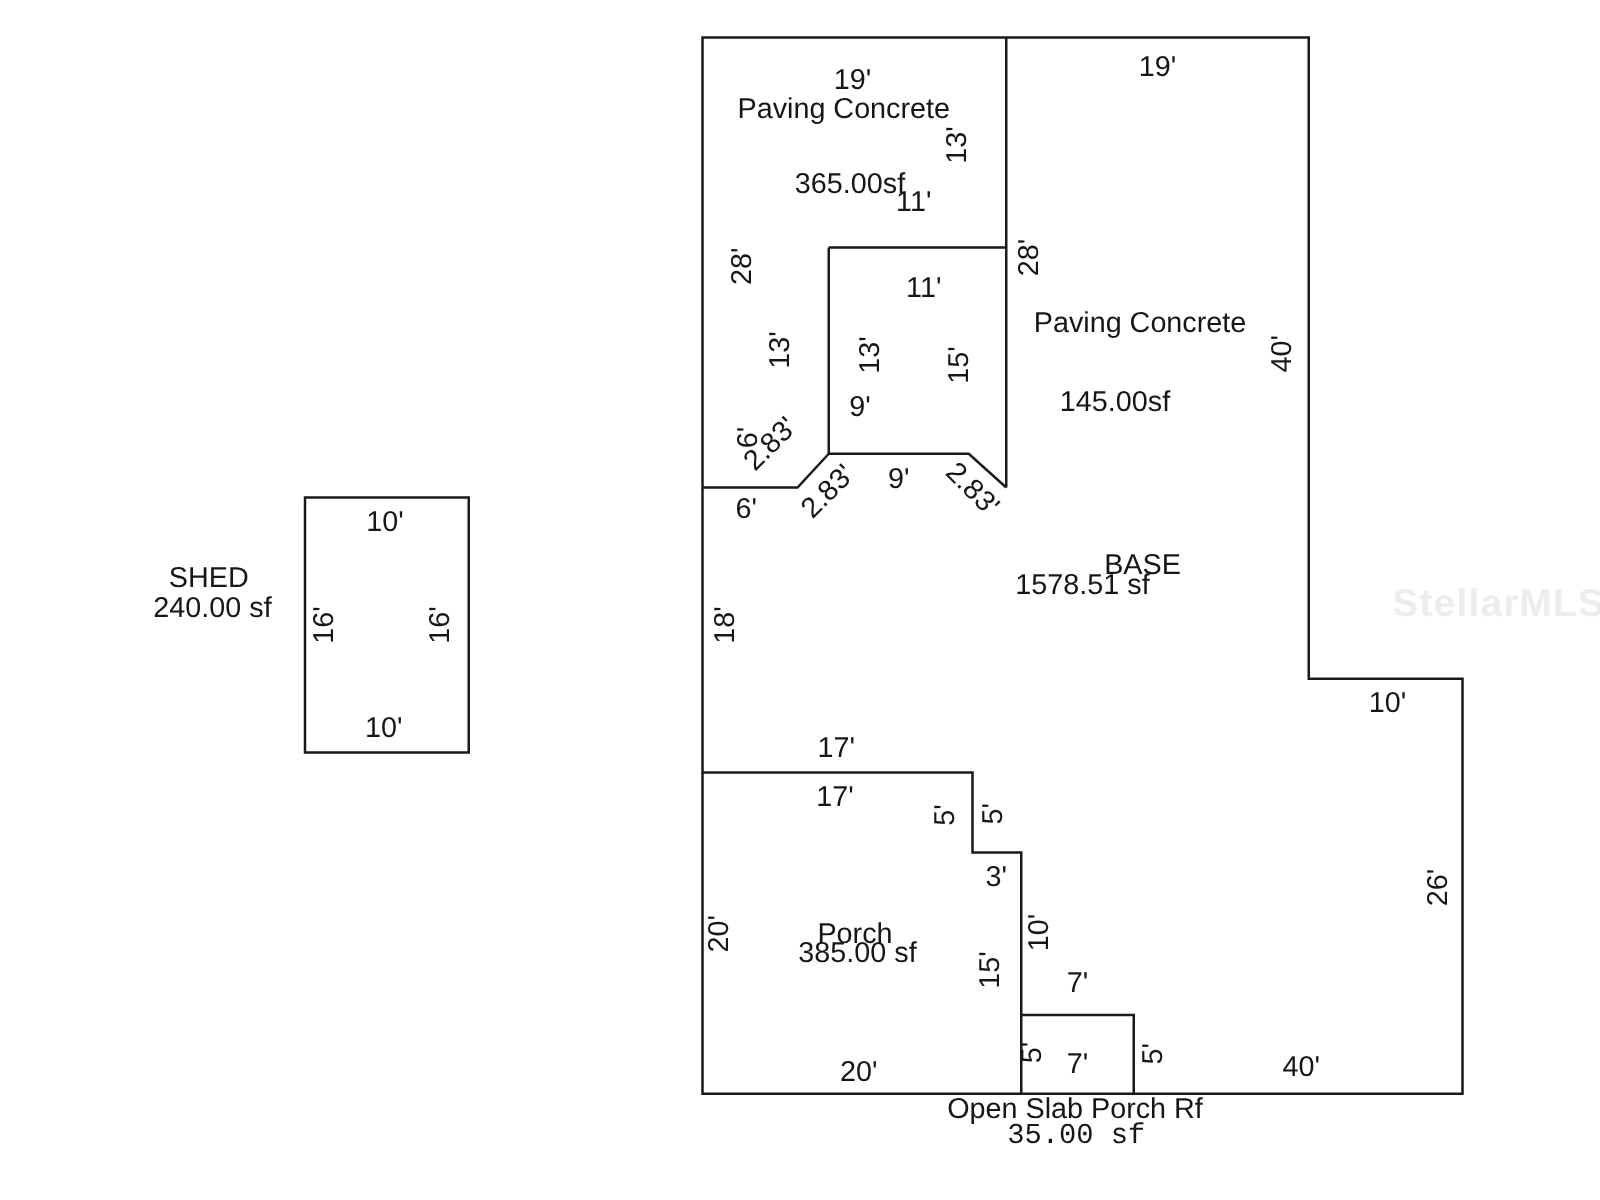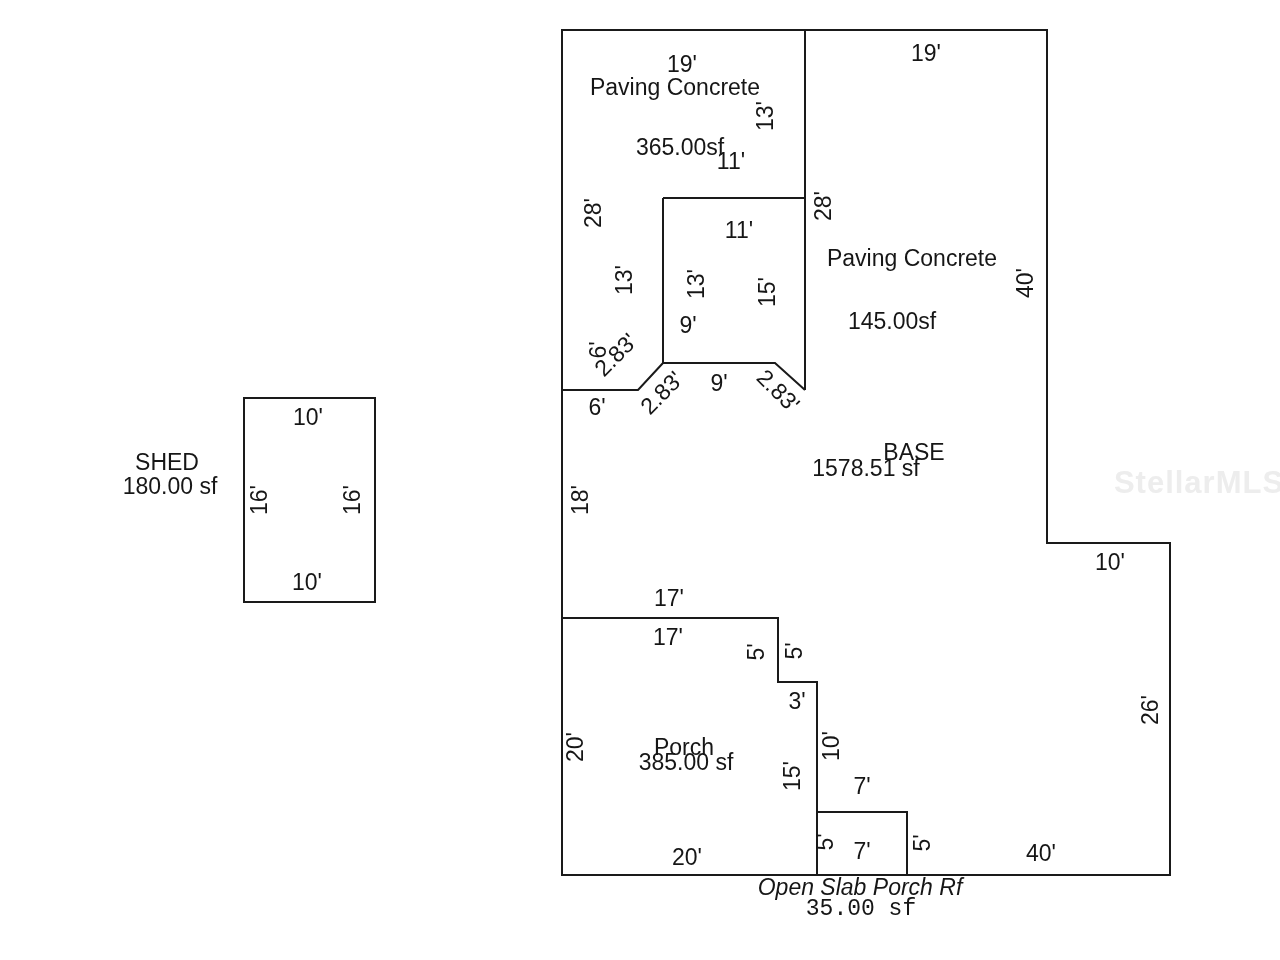--- a/index.html
+++ b/index.html
@@ -78,23 +78,23 @@
       <div class="lbl" style="left: 575px; top: 747px; transform: translate(-50%, -50%) rotate(-90deg);">20'</div>
       <div class="lbl" style="left: 684px; top: 747px; transform: translate(-50%, -50%) rotate(0deg);">Porch</div>
       <div class="lbl" style="left: 686px; top: 762px; transform: translate(-50%, -50%) rotate(0deg);">385.00 sf</div>
       <div class="lbl" style="left: 792px; top: 776px; transform: translate(-50%, -50%) rotate(-90deg);">15'</div>
       <div class="lbl" style="left: 831px; top: 746px; transform: translate(-50%, -50%) rotate(-90deg);">10'</div>
       <div class="lbl" style="left: 862px; top: 786px; transform: translate(-50%, -50%) rotate(0deg);">7'</div>
       <div class="lbl" style="left: 687px; top: 857px; transform: translate(-50%, -50%) rotate(0deg);">20'</div>
       <div class="lbl" style="left: 825px; top: 842px; transform: translate(-50%, -50%) rotate(-90deg);">5'</div>
       <div class="lbl" style="left: 862px; top: 851px; transform: translate(-50%, -50%) rotate(0deg);">7'</div>
       <div class="lbl" style="left: 922px; top: 843px; transform: translate(-50%, -50%) rotate(-90deg);">5'</div>
-      <div class="lbl" style="left: 860px; top: 887px; transform: translate(-50%, -50%) rotate(0deg); font-style: italic;">Open Slab Porch Rf</div>
+      <div class="lbl" style="left: 860px; top: 887px; transform: translate(-50%, -50%) rotate(0deg);">Open Slab Porch Rf</div>
       <div class="lbl" style="left: 861px; top: 909px; transform: translate(-50%, -50%) rotate(0deg); font-family: Liberation Mono, monospace;">35.00 sf</div>
       <div class="lbl" style="left: 167px; top: 462px; transform: translate(-50%, -50%) rotate(0deg);">SHED</div>
-      <div class="lbl" style="left: 170px; top: 486px; transform: translate(-50%, -50%) rotate(0deg);">180.00 sf</div>
+      <div class="lbl" style="left: 170px; top: 486px; transform: translate(-50%, -50%) rotate(0deg);">240.00 sf</div>
       <div class="lbl" style="left: 308px; top: 417px; transform: translate(-50%, -50%) rotate(0deg);">10'</div>
       <div class="lbl" style="left: 259px; top: 500px; transform: translate(-50%, -50%) rotate(-90deg);">16'</div>
       <div class="lbl" style="left: 352px; top: 500px; transform: translate(-50%, -50%) rotate(-90deg);">16'</div>
       <div class="lbl" style="left: 307px; top: 582px; transform: translate(-50%, -50%) rotate(0deg);">10'</div>
       <div class="lbl wm" style="left: 1199px; top: 482px; transform: translate(-50%, -50%) rotate(0deg);">StellarMLS</div>
     </div>
 </div>
 
 </body></html>

